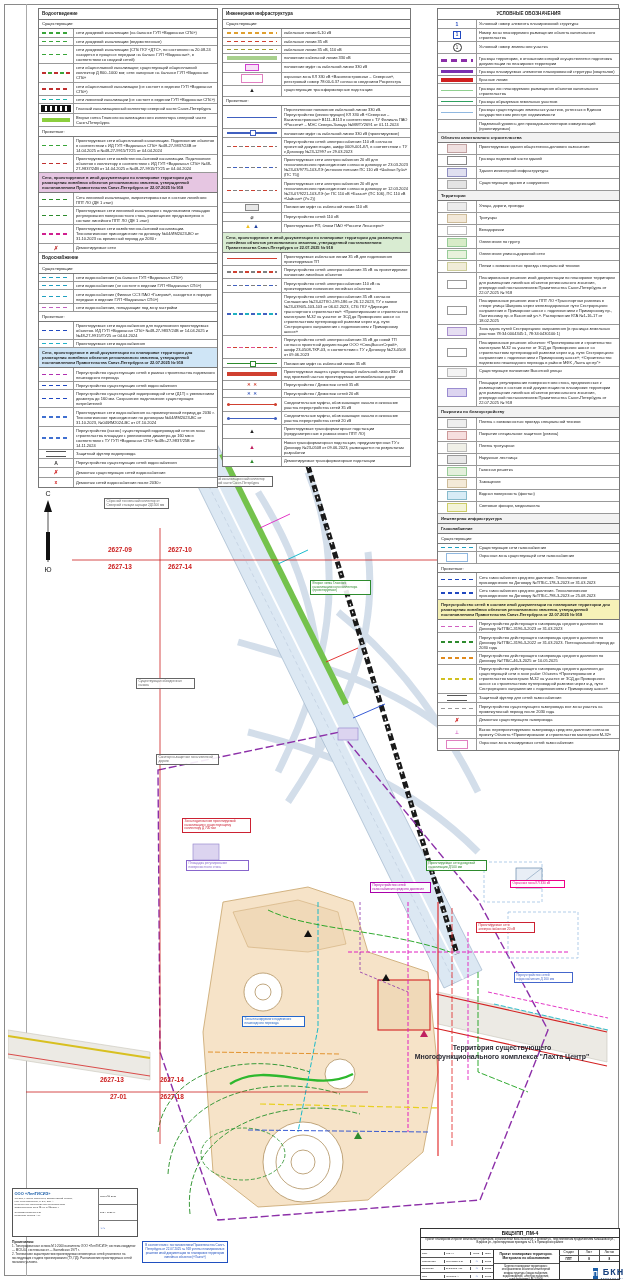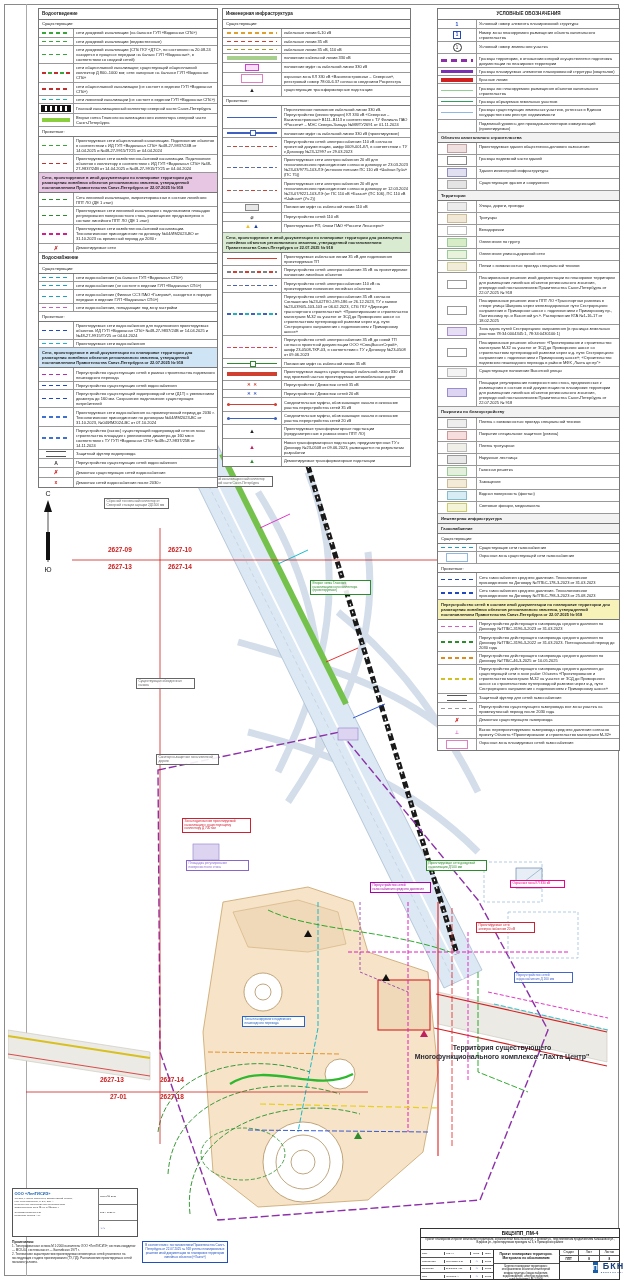--- a/index.html
+++ b/index.html
@@ -49,21 +49,21 @@
   .tb-sig .c4{flex:1;text-align:center;overflow:hidden;}
   .tb-mid{position:absolute;left:72px;top:21px;width:66px;bottom:0;border-right:0.7px solid #333;}
   .tb-doc{height:14px;border-bottom:0.5px solid #555;font-size:3.3px;font-weight:bold;text-align:center;padding:1.5px 2px;box-sizing:border-box;line-height:1.25;}
   .tb-sheetname{font-size:2.8px;text-align:center;padding:1px 2px;line-height:1.2;}
   .tb-right{position:absolute;left:138px;top:21px;right:0;bottom:0;display:flex;flex-direction:column;}
   .tb-st{display:flex;height:11px;border-bottom:0.7px solid #333;font-size:3px;text-align:center;}
   .tb-st .cc{flex:1;border-right:0.4px solid #555;display:flex;flex-direction:column;}
   .tb-st .cc:last-child{border-right:none;}
   .tb-st .hh{border-bottom:0.4px solid #555;line-height:5px;height:5px;}
   .tb-st .vv{flex:1;font-weight:bold;line-height:6px;}
-  .tb-logo{flex:1;display:flex;align-items:flex-start;justify-content:center;gap:3px;margin-left:41px;}
+  .tb-logo{flex:1;display:flex;align-items:flex-end;justify-content:center;gap:3px;margin-left:41px;}
   .logo-sq{width:11px;height:11px;background:#1b5ea8;color:#fff;font-weight:bold;font-size:7px;display:flex;align-items:center;justify-content:center;}
   .logo-txt{display:flex;flex-direction:column;align-items:center;}
   .logo-main{font-weight:bold;font-size:9px;color:#16407e;letter-spacing:1px;line-height:1;}
   .logo-sub{font-size:2.2px;letter-spacing:0.8px;color:#16407e;}
 </style>
 </head>
 <body>
 
 <div class="sheet">
   <div class="frame"></div>

